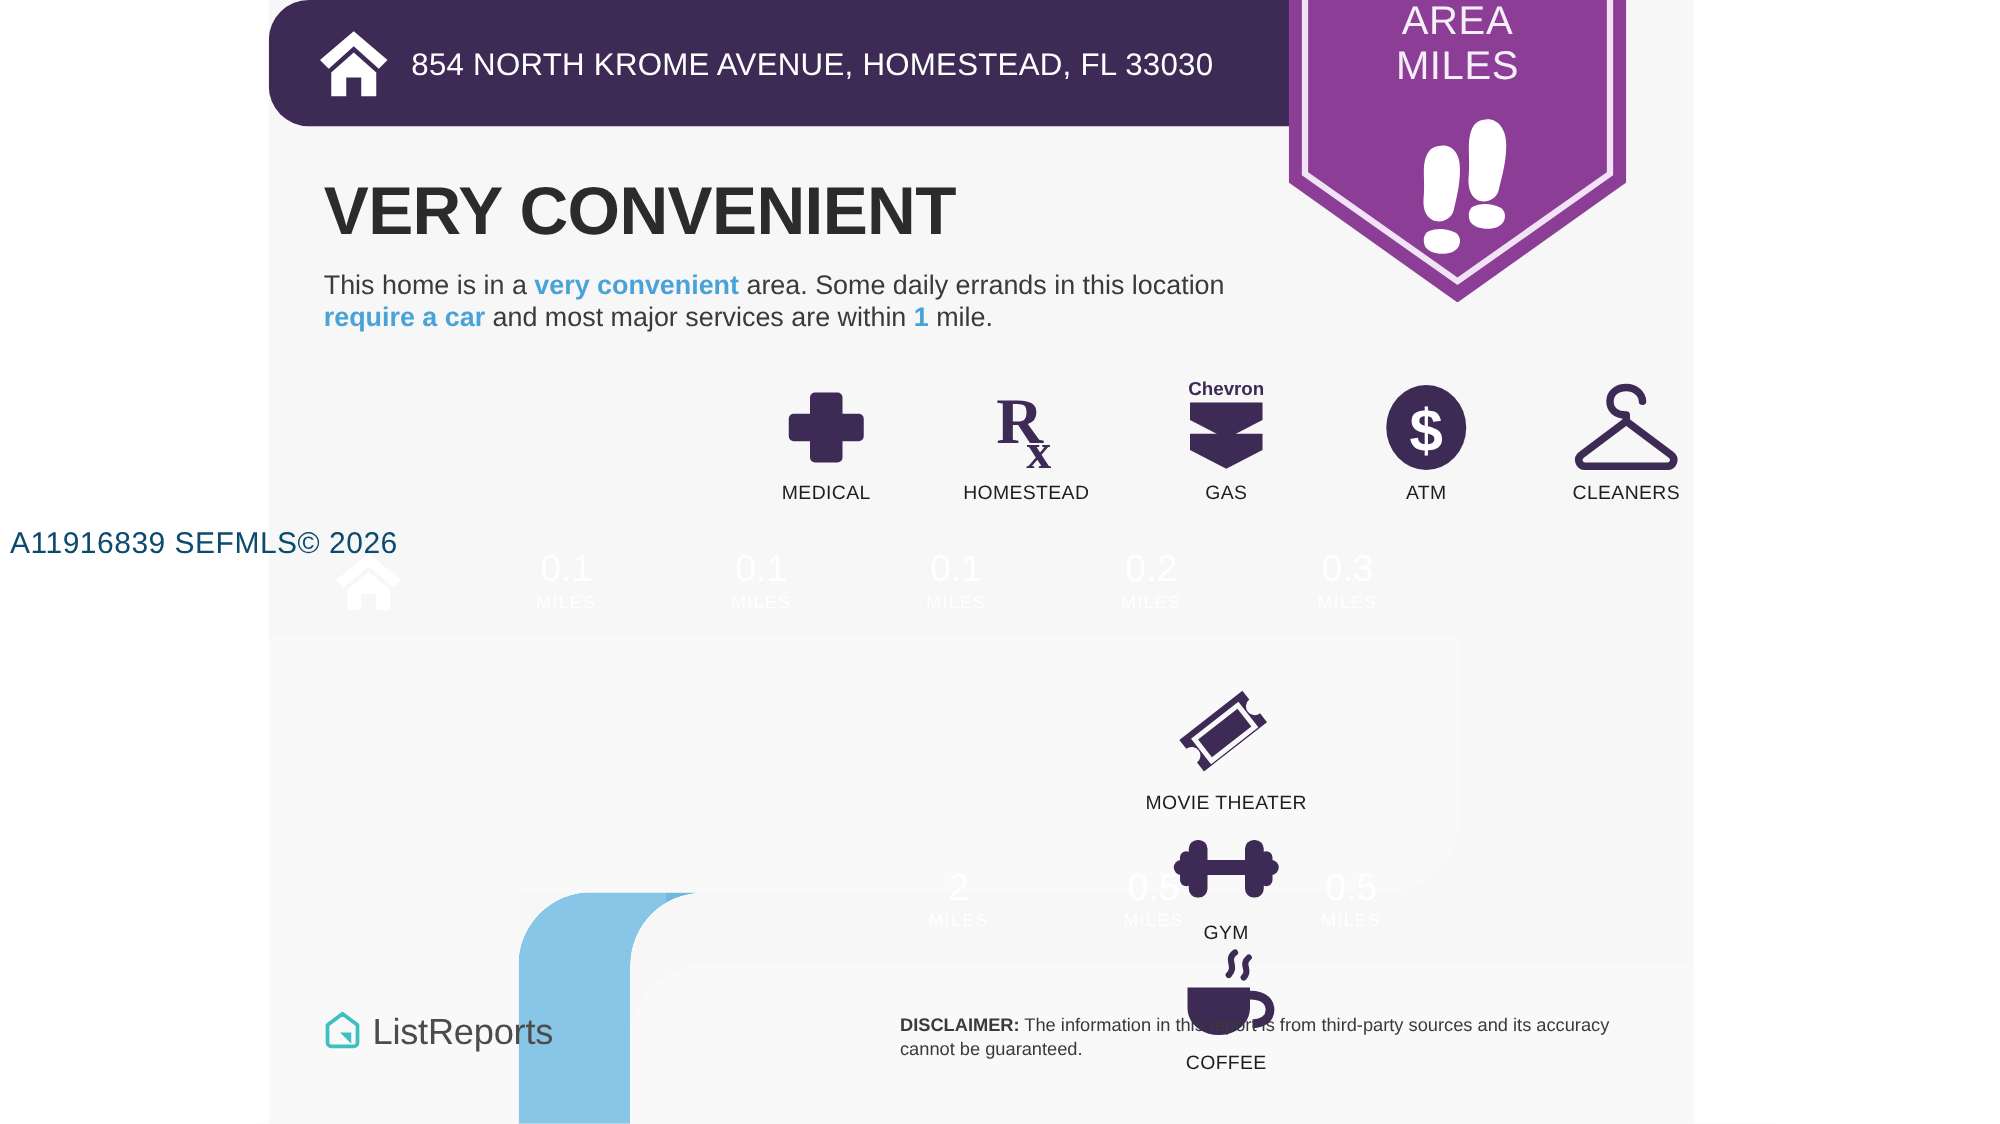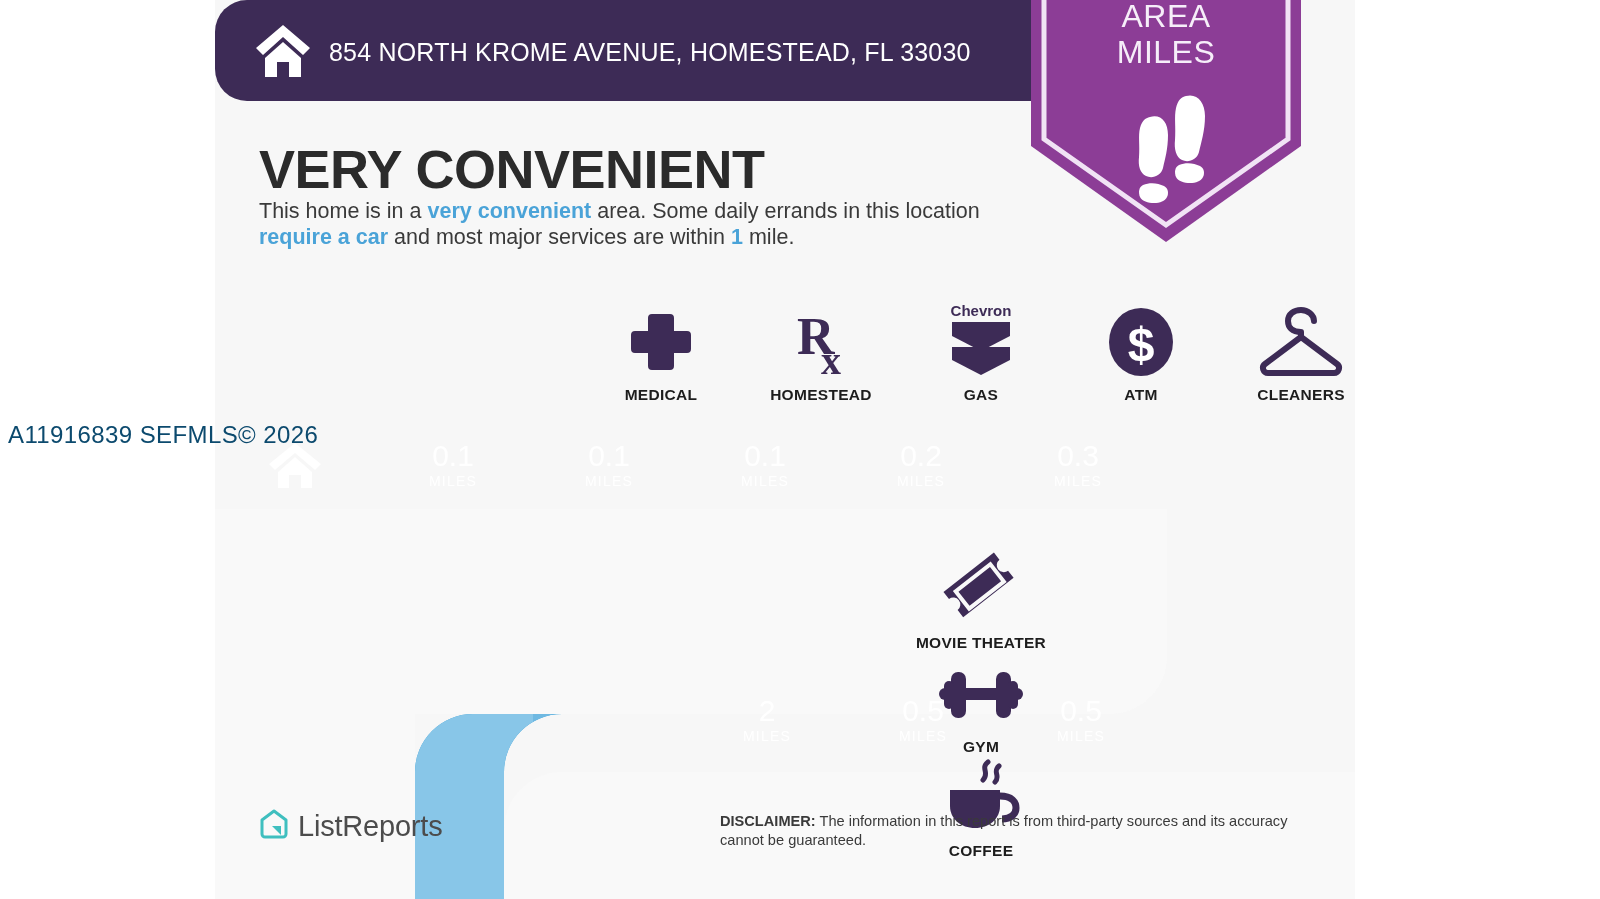--- a/index.html
+++ b/index.html
@@ -41,33 +41,33 @@
     color:#f6eef9;font-size:32px;line-height:36px;font-weight:400;
     letter-spacing:.5px;
     pointer-events:none;
   }
   
   #title{
     position:absolute;left:44px;top:138px;
     font-size:54px;font-weight:700;color:#2b2b2b;letter-spacing:-.5px;
   }
   #subtitle{
-    position:absolute;left:44px;top:198px;width:770px;
+    position:absolute;left:44px;top:215px;width:770px;
     font-size:21.5px;line-height:26px;color:#3a3a3a;
   }
   .hl{color:#4aa3d8;font-weight:700;}
   
   .icon-row{position:absolute;display:flex;}
   .icon-cell{
     width:160px;display:flex;flex-direction:column;align-items:center;
     justify-content:flex-end;
   }
   .icon-art{height:78px;display:flex;align-items:flex-end;justify-content:center;}
   .icon-label{
-    margin-top:8px;font-size:15.5px;font-weight:700;color:#1d1d1d;
+    margin-top:8px;font-size:15.5px;font-weight:400;color:#1d1d1d;
     letter-spacing:.3px;white-space:nowrap;
   }
   #icon-row-1{left:366px;top:300px;}
   #icon-row-2{left:686px;top:548px;z-index:4;flex-direction:column;}
   
   #track{position:absolute;left:0;top:420px;width:1140px;height:479px;}
   .seg{position:absolute;top:0;height:89px;}
   .seg-inner{
     position:absolute;left:0;top:0;right:0;bottom:0;
     display:flex;flex-direction:column;align-items:center;justify-content:center;

